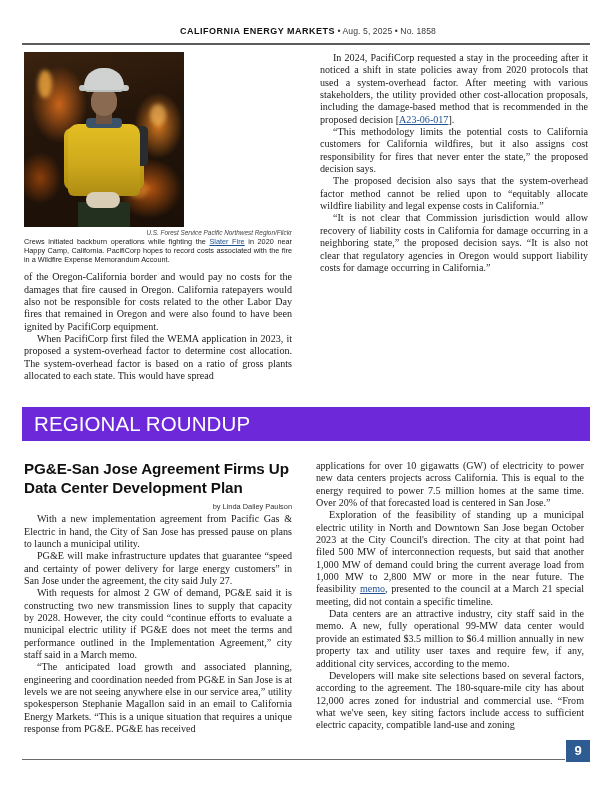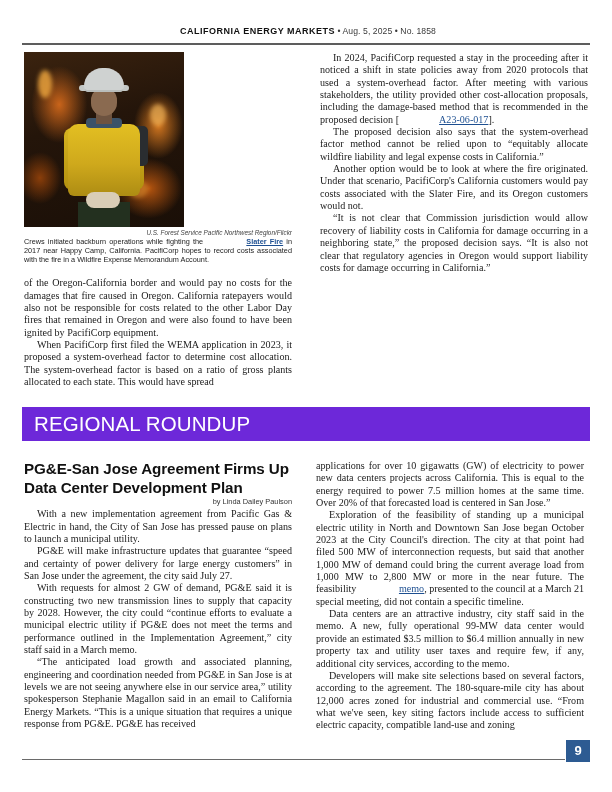--- a/index.html
+++ b/index.html
@@ -61,21 +61,20 @@
     line-height: 12.35px;
     text-align: justify;
     color: #1a1a1a;
     hyphens: none;
   }
   p.body.indent { text-indent: 13px; }
 
   a.doclink {
     color: #1d4f91;
     text-decoration: underline;
-    padding-left: 40px;
   }
 
   
   .photo-wrap { width: 268px; }
   .photo {
     position: relative;
     width: 160px;
     height: 175px;
     margin-left: 0;
     overflow: hidden;
@@ -176,21 +175,21 @@
   }
   .caption {
     font-family: "Liberation Sans", sans-serif;
     font-size: 7.3px;
     line-height: 9.1px;
     color: #222;
     text-align: justify;
     width: 268px;
     margin-top: 1px;
   }
-  .caption a { color: #1d4f91; text-decoration: underline; font-weight: bold; }
+  .caption a { color: #1d4f91; text-decoration: underline; }
 
   
   .banner {
     position: absolute;
     left: 22px; top: 407px;
     width: 568px; height: 34px;
     background: #6d28d9;
   }
   .banner-text {
     font-family: "Liberation Sans", sans-serif;
@@ -216,20 +215,21 @@
     font-size: 15.2px;
     line-height: 18.6px;
     color: #111;
     letter-spacing: -.006em;
   }
   .byline {
     font-family: "Liberation Sans", sans-serif;
     font-size: 7.4px;
     color: #333;
     text-align: right;
+    margin-top: 5px;
     margin-bottom: 2px;
   }
 
   
   .rule-bot {
     position: absolute;
     left: 22px; top: 759px;
     width: 543px;
     height: 1.2px;
     background: #6a6a6a;
@@ -282,31 +282,31 @@
           <div class="ff-body"></div>
           <div class="ff-collar"></div>
           <div class="ff-neck"></div>
           <div class="ff-face"></div>
           <div class="ff-brim"></div>
           <div class="ff-helmet"></div>
           <div class="ff-legs"></div>
           <div class="ff-glove"></div>
         </div>
         <div class="credit">U.S. Forest Service Pacific Northwest Region/Flickr</div>
-        <div class="caption"><span>Crews initiated backburn operations while fighting the </span><a href="#" class="doclink">Slater Fire</a><span> in 2017 near Happy Camp, California. PacifiCorp hopes to record costs associated with the fire in a Wildfire Expense Memorandum Account.</span></div>
+        <div class="caption"><span>Crews initiated backburn operations while fighting the </span><a href="#" class="doclink">Slater Fire</a><span> in 2020 near Happy Camp, California. PacifiCorp hopes to record costs associated with the fire in a Wildfire Expense Memorandum Account.</span></div>
       </div>
 
-      <p class="body" style="margin-top:13px">of the Oregon-California border and would pay no costs for the damages that fire caused in Oregon. California ratepayers would also not be responsible for costs related to the other Labor Day fires that remained in Oregon and were also found to have been ignited by PacifiCorp equipment.</p>
+      <p class="body" style="margin-top:7px">of the Oregon-California border and would pay no costs for the damages that fire caused in Oregon. California ratepayers would also not be responsible for costs related to the other Labor Day fires that remained in Oregon and were also found to have been ignited by PacifiCorp equipment.</p>
       <p class="body indent">When PacifiCorp first filed the WEMA application in 2023, it proposed a system-overhead factor to determine cost allocation. The system-overhead factor is based on a ratio of gross plants allocated to each state. This would have spread</p>
     </div>
 
     <div class="col right">
       <p class="body indent"><span>In 2024, PacifiCorp requested a stay in the proceeding after it noticed a shift in state policies away from 2020 protocols that used a system-overhead factor. After meeting with various stakeholders, the utility provided other cost-allocation proposals, including the damage-based method that is recommended in the proposed decision [</span><a href="#" class="doclink">A23-06-017</a><span>].</span></p>
+      <p class="body indent">“This methodology limits the potential costs to California customers for California wildfires, but it also assigns cost responsibility for fires that never enter the state,” the proposed decision says.</p>
       <p class="body indent">The proposed decision also says that the system-overhead factor method cannot be relied upon to “equitably allocate wildfire liability and legal expense costs in California.”</p>
-      <p class="body indent">Another option would be to look at where the fire originated. Under that scenario, PacifiCorp's California customers would pay costs associated with the Slater Fire, and its Oregon customers would not.</p>
       <p class="body indent">“It is not clear that Commission jurisdiction would allow recovery of liability costs in California for damage occurring in a neighboring state,” the proposed decision says. “It is also not clear that regulatory agencies in Oregon would support liability costs for damage occurring in California.”</p>
     </div>
     <div class="clear"></div>
   </div>
 
   <div class="banner">
     <div class="banner-text">REGIONAL ROUNDUP</div>
   </div>
 
   <div class="rcols">

